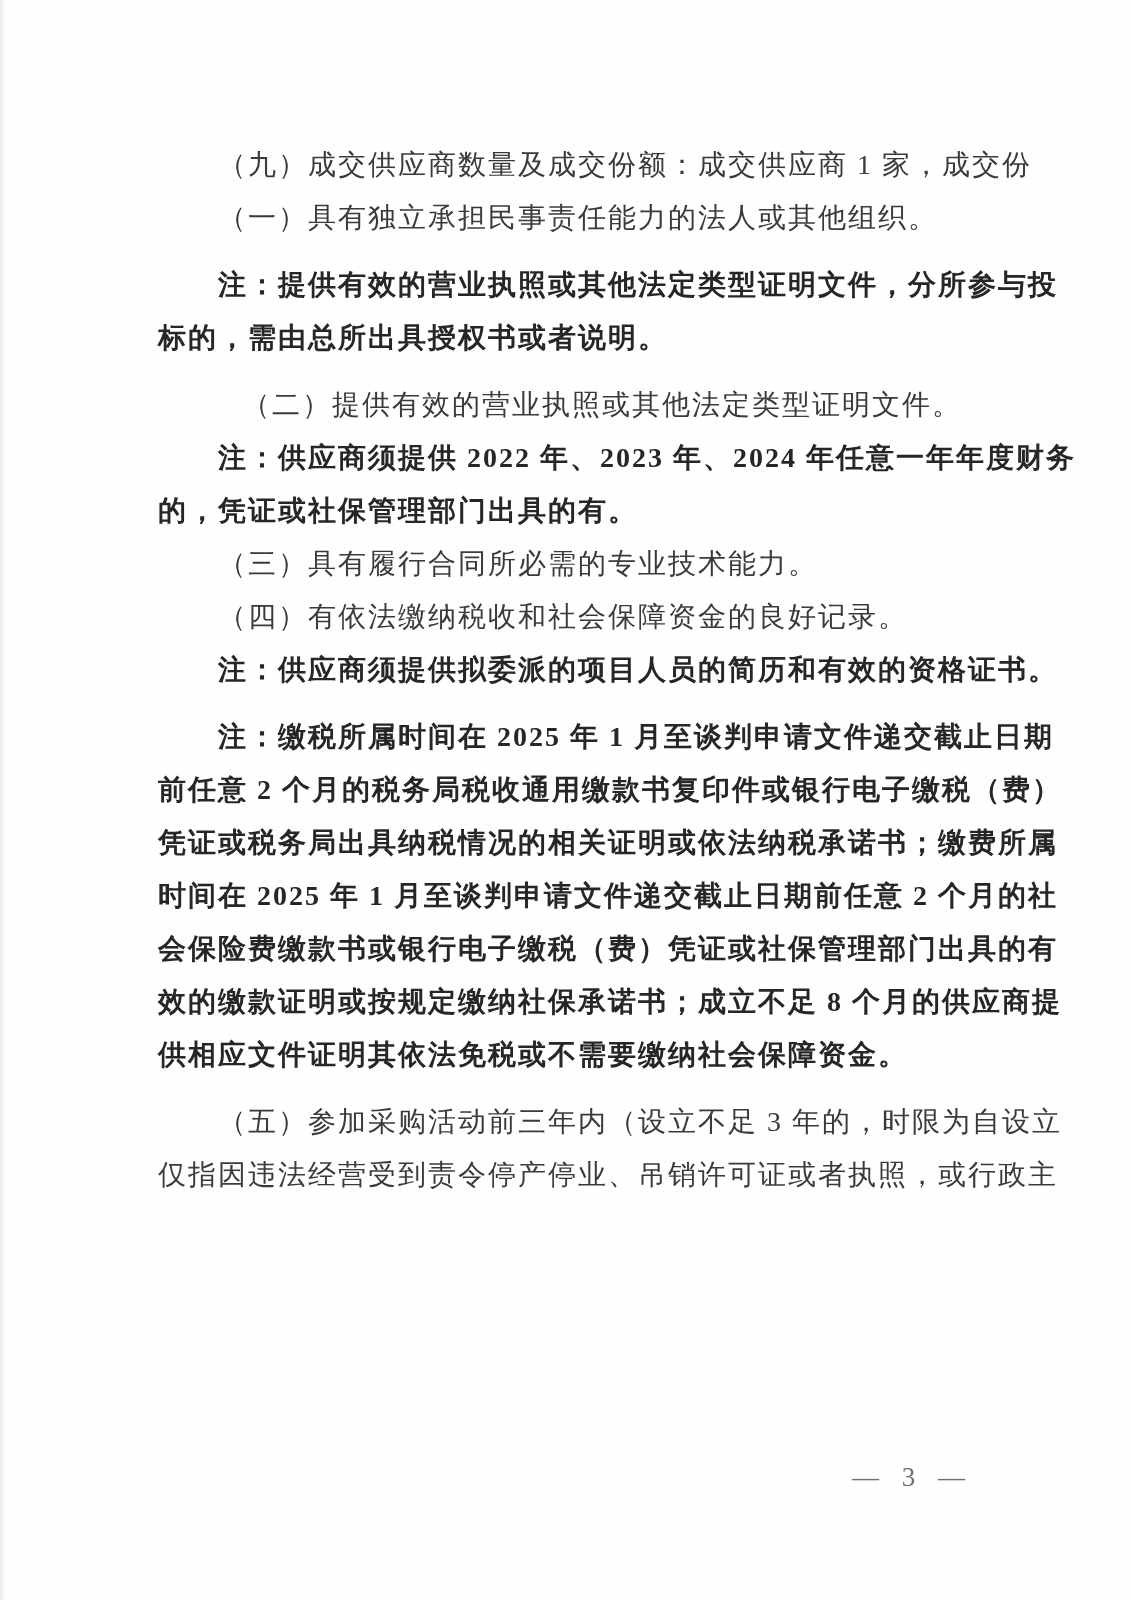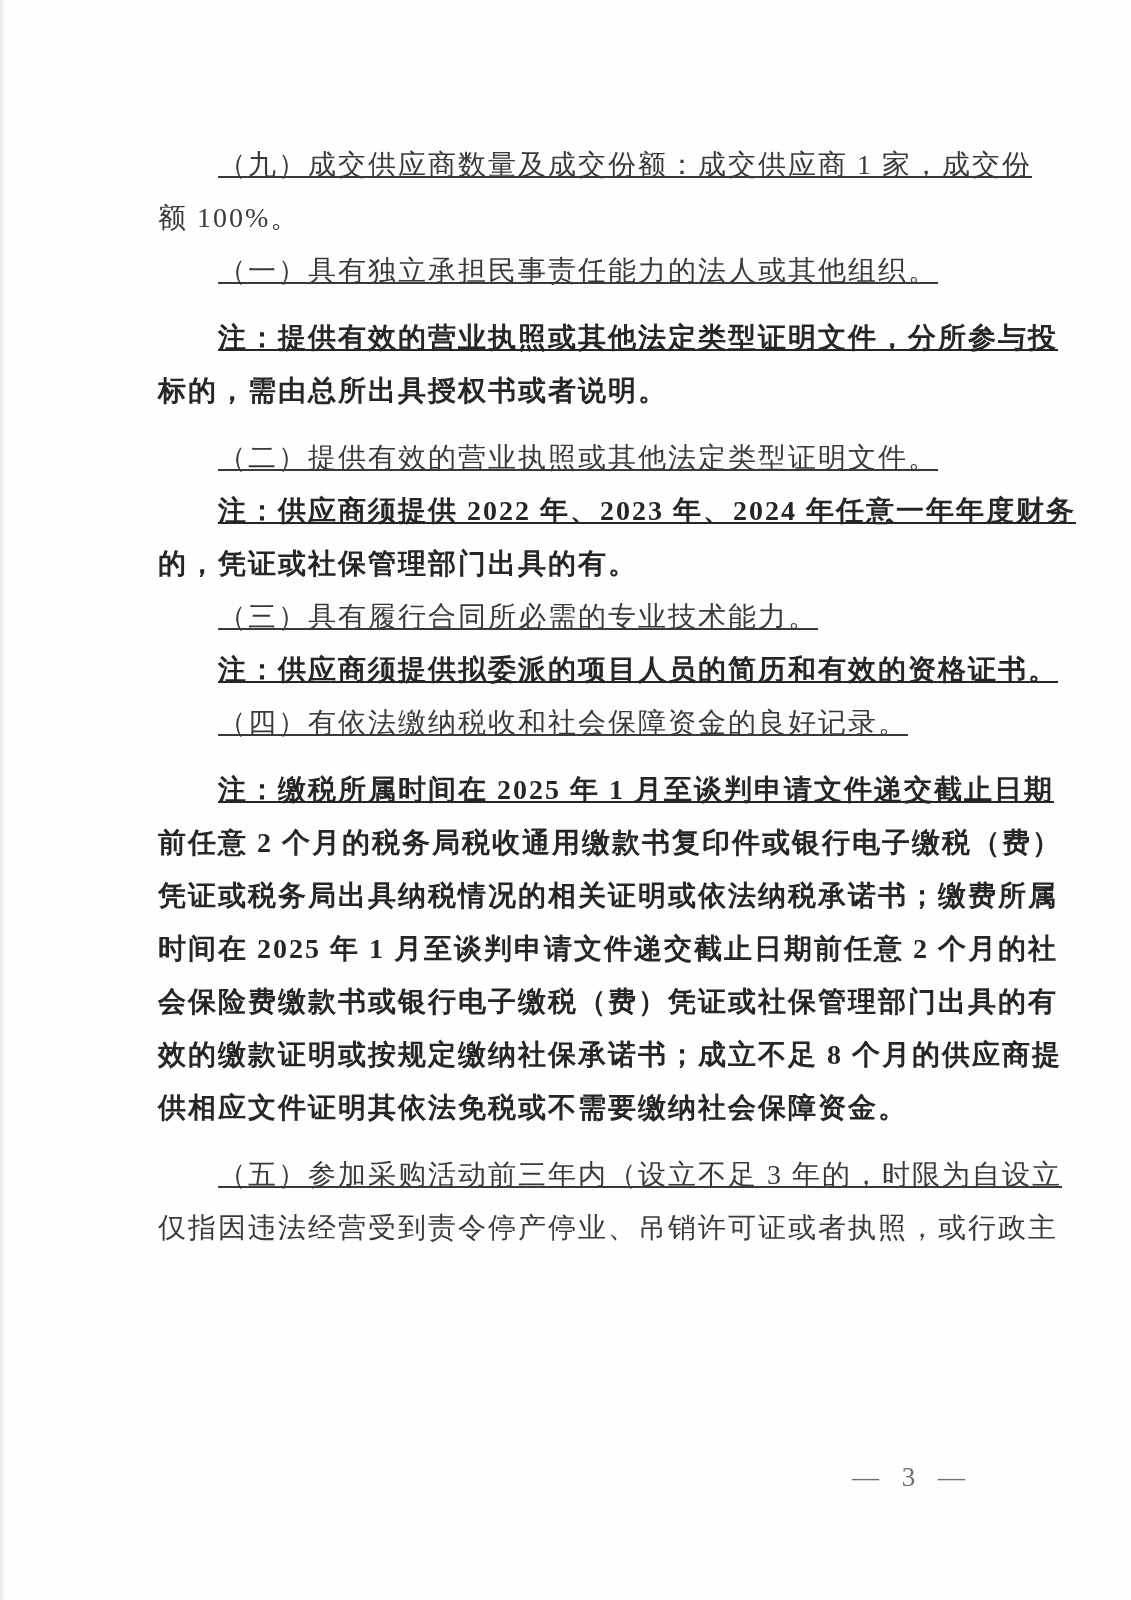--- a/index.html
+++ b/index.html
@@ -32,65 +32,64 @@
   .line {
     font-size: 28px;
     line-height: 53px;
     height: 53px;
     letter-spacing: 2px;
     color: #3a3a3a;
     white-space: nowrap;
   }
   .line.indent {
     padding-left: 60px;
-    text-decoration: underline;
   }
   .line.note {
     font-weight: bold;
     color: #262626;
   }
   .line.heading {
     font-family: "Liberation Sans", "DejaVu Sans", sans-serif;
     font-weight: bold;
     font-size: 29px;
     color: #454545;
     letter-spacing: 3px;
   }
   .line.gap {
     margin-top: 14px;
+    text-align: center;
   }
   .footer {
     position: absolute;
     top: 1462px;
     right: 158px;
   }
   .pagenum {
     font-size: 27px;
     color: #6f6f6f;
     letter-spacing: 8px;
     font-family: "Liberation Serif", "DejaVu Serif", serif;
   }
 </style>
 </head>
 <body>
 
 <div class="page">
   <div class="scan-edge"></div>
   <div class="content">
       <div class="line body indent">（九）成交供应商数量及成交份额：成交供应商 1 家，成交份</div>
-      <div class="line body">额 100%。</div>
       <div class="line body indent">（一）具有独立承担民事责任能力的法人或其他组织。</div>
       <div class="line note indent gap">注：提供有效的营业执照或其他法定类型证明文件，分所参与投</div>
       <div class="line note">标的，需由总所出具授权书或者说明。</div>
       <div class="line body indent gap">（二）提供有效的营业执照或其他法定类型证明文件。</div>
       <div class="line note indent">注：供应商须提供 2022 年、2023 年、2024 年任意一年年度财务</div>
       <div class="line note">的，凭证或社保管理部门出具的有。</div>
       <div class="line body indent">（三）具有履行合同所必需的专业技术能力。</div>
+      <div class="line body indent">（四）有依法缴纳税收和社会保障资金的良好记录。</div>
       <div class="line note indent">注：供应商须提供拟委派的项目人员的简历和有效的资格证书。</div>
-      <div class="line body indent">（四）有依法缴纳税收和社会保障资金的良好记录。</div>
       <div class="line note indent gap">注：缴税所属时间在 2025 年 1 月至谈判申请文件递交截止日期</div>
       <div class="line note">前任意 2 个月的税务局税收通用缴款书复印件或银行电子缴税（费）</div>
       <div class="line note">凭证或税务局出具纳税情况的相关证明或依法纳税承诺书；缴费所属</div>
       <div class="line note">时间在 2025 年 1 月至谈判申请文件递交截止日期前任意 2 个月的社</div>
       <div class="line note">会保险费缴款书或银行电子缴税（费）凭证或社保管理部门出具的有</div>
       <div class="line note">效的缴款证明或按规定缴纳社保承诺书；成立不足 8 个月的供应商提</div>
       <div class="line note">供相应文件证明其依法免税或不需要缴纳社会保障资金。</div>
       <div class="line body indent gap">（五）参加采购活动前三年内（设立不足 3 年的，时限为自设立</div>
       <div class="line body">仅指因违法经营受到责令停产停业、吊销许可证或者执照，或行政主</div>
     </div>

